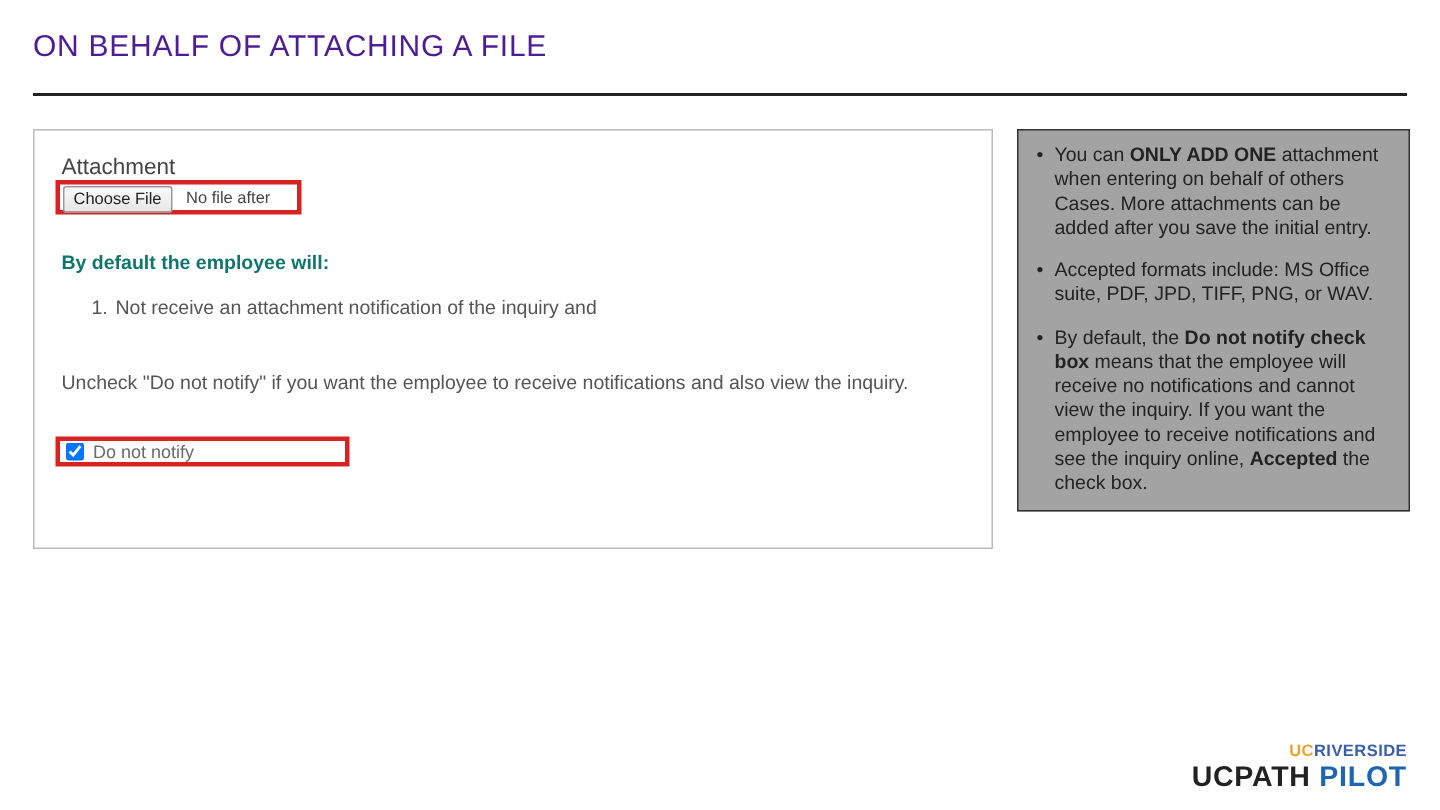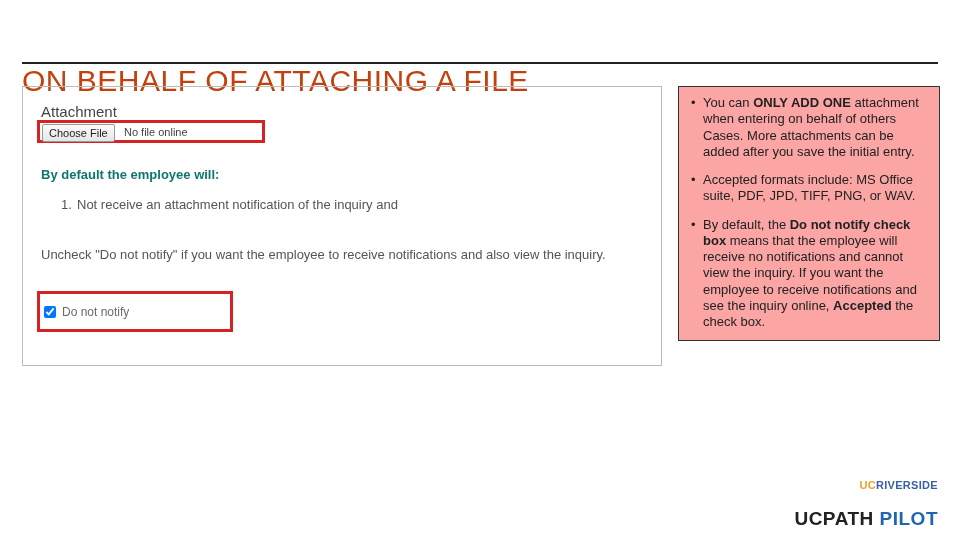--- a/index.html
+++ b/index.html
@@ -1,94 +1,93 @@
 <!DOCTYPE html>
 <html><head>
 <meta charset="utf-8">
 <style>
   * { box-sizing: border-box; margin: 0; padding: 0; }
   html, body { width: 960px; height: 540px; font-family: Arial, Helvetica, sans-serif; background: #fff; }
   .slide { position: relative; width: 960px; height: 540px; }
   .title {
     position: absolute; left: 22px; top: 20px;
-    font-size: 30px; font-weight: 400; letter-spacing: 0.5px;
-    color: #c2410c;
-    margin-top: 44px;
+    font-size: 20px; font-weight: 400; letter-spacing: 0.5px;
+    color: #4c1d95;
   }
   .title-underline { position: absolute; left: 22px; top: 62px; width: 916px; height: 2px; background: #222; }
 
   .screenshot {
     position: absolute; left: 22px; top: 86px; width: 640px; height: 280px;
     border: 1px solid #bbb;
   }
   .ss-inner { position: relative; width: 100%; height: 100%; color: #555; font-size: 12px; }
   .att-label { position: absolute; left: 18px; top: 16px; font-size: 15px; color: #444; }
   .att-highlight {
-    position: absolute; left: 14px; top: 33px; width: 228px; height: 23px;
+    position: absolute; left: 14px; top: 33px; width: 164px; height: 23px;
     border: 3px solid #d62222;
     display: flex; align-items: center;
   }
   .choose-btn {
     position: absolute; left: 2px; top: 1px;
     height: 18px; line-height: 16px; padding: 0 6px;
     font-size: 11px; color: #222;
     background: linear-gradient(#fafafa,#e6e6e6);
     border: 1px solid #999; border-radius: 2px;
   }
   .no-file { position: absolute; left: 84px; top: 3px; font-size: 11px; color: #444; }
 
   .default-hdr { position: absolute; left: 18px; top: 80px; font-size: 13px; font-weight: 600; color: #0f766e; }
   .num-list { position: absolute; left: 38px; top: 108px; font-size: 13px; color: #555; line-height: 1.55; }
   .num-list .num { display: inline-block; width: 16px; color: #555; }
   .uncheck-note { position: absolute; left: 18px; top: 160px; right: 18px; font-size: 13px; color: #555; }
 
   .notify-row {
-    position: absolute; left: 14px; top: 204px; width: 196px; height: 41px;
+    position: absolute; left: 14px; top: 204px; width: 196px; height: 20px;
     border: 3px solid #d62222; display: flex; align-items: center;
   }
   .notify-row input[type=checkbox]{ margin-left: 4px; width: 12px; height: 12px; }
   .notify-label { margin-left: 6px; font-size: 12px; color: #6a6a6a; }
 
   .infobox {
     position: absolute; left: 678px; top: 86px; width: 262px;
-    border: 1px solid #333; background: #fca5a5;
+    border: 1px solid #333; background: #a3a3a3;
     padding: 8px 10px 10px 10px;
     font-size: 13px; color: #222; line-height: 1.25;
   }
   .infobox ul { list-style: none; }
   .infobox li { position: relative; padding-left: 14px; margin-bottom: 12px; }
   .infobox li:last-child { margin-bottom: 0; }
   .infobox li::before { content: "•"; position: absolute; left: 2px; top: 0; font-size: 13px; }
   .infobox b { font-weight: 700; }
 
   .footer-logo {
     position: absolute; right: 22px; bottom: 12px; text-align: right;
     line-height: 1;
   }
   .uc-line { font-size: 11px; letter-spacing: 0.3px; color: #3a5fa5; font-weight: 600; }
   .uc-line .uc { color: #e8a32a; font-weight: 800; }
   .uc-line .riverside { color: #3a5fa5; }
-  .ucpath-line { font-size: 19px; font-weight: 800; color: #222; margin-top: 18px; letter-spacing: 0.5px; }
+  .ucpath-line { font-size: 19px; font-weight: 800; color: #222; margin-top: 2px; letter-spacing: 0.5px; }
   .ucpath-line .pilot { color: #1e66b1; }
 </style>
 </head>
 <body>
 
 <div class="slide">
 
   <div class="title">ON BEHALF OF ATTACHING A FILE</div>
   <div class="title-underline"></div>
 
   <div class="screenshot">
     <div class="ss-inner">
       <div class="att-label">Attachment</div>
 
       <div class="att-highlight">
         <button class="choose-btn">Choose File</button>
-        <span class="no-file">No file online</span>
+        <span class="no-file">No file after</span>
       </div>
 
       <div class="default-hdr">By default the employee will:</div>
 
       <div class="num-list">
         <div>
           <span class="num">1.</span><span>Not receive an attachment notification of the inquiry and</span>
         </div>
       </div>
 

